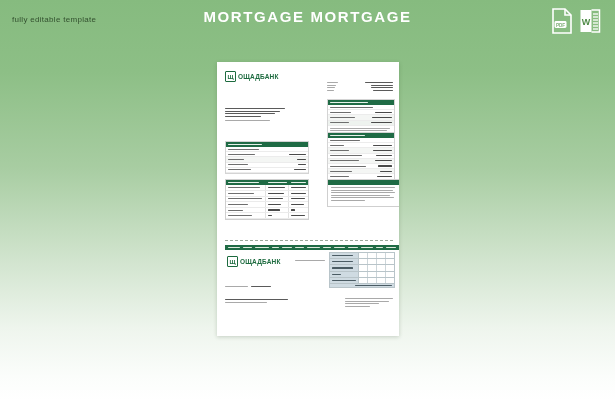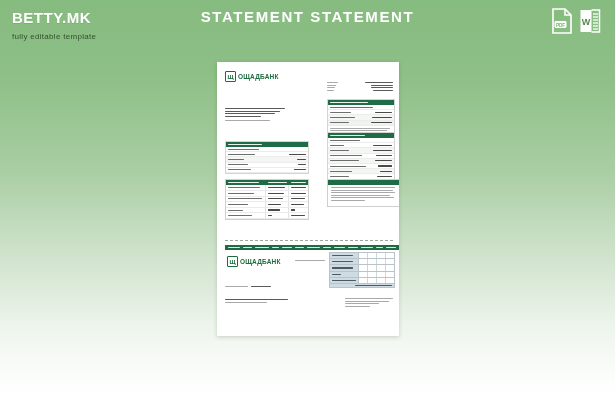--- a/index.html
+++ b/index.html
@@ -75,25 +75,24 @@
   .sg-lab .sl2{background:#4a5b63;height:1.2px;border-radius:.5px;width:84%;}
   .sg-cell{flex:1;border-right:.6px solid #cdd6da;}
   .sg-cell:last-child{border-right:none;}
   .sg-foot{height:3px;background:#cfdbe2;display:flex;align-items:center;justify-content:flex-end;padding-right:2px;}
   .sg-foot .sl3{background:#4a5b63;height:1px;width:60%;border-radius:.5px;}
 </style>
 </head>
 <body>
 
 <div class="brand">
-  <div class="brand-name">BETTY.MK</div>
   <div class="brand-sub">fully editable template</div>
 </div>
 
-<div class="doc-title">STATEMENT STATEMENT</div>
+<div class="doc-title">MORTGAGE MORTGAGE</div>
 
 <div class="formats">
   <div class="fmt">
     <svg width="22" height="26" viewBox="0 0 22 26">
       <path d="M2 1 h12 l6 6 v18 H2 Z" fill="none" stroke="#ffffff" stroke-width="1.6"></path>
       <path d="M14 1 v6 h6" fill="none" stroke="#ffffff" stroke-width="1.6"></path>
       <rect x="3.5" y="13" width="12" height="7" rx="1.4" fill="#ffffff"></rect>
       <text x="9.5" y="18.6" font-size="4.6" font-family="Liberation Sans, sans-serif" fill="#7fae77" text-anchor="middle" font-weight="bold">PDF</text>
     </svg>
   </div>

